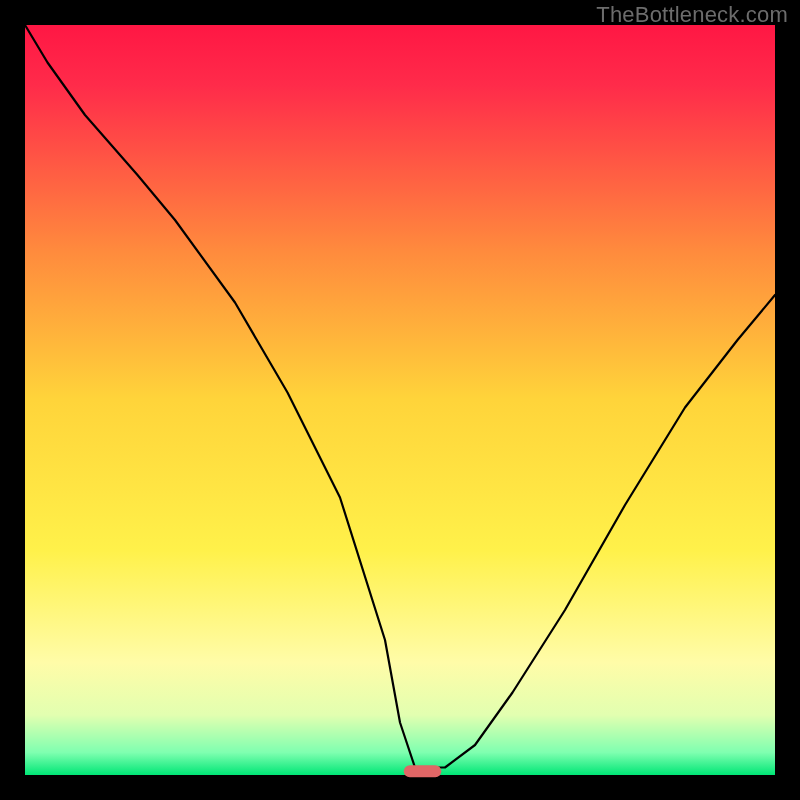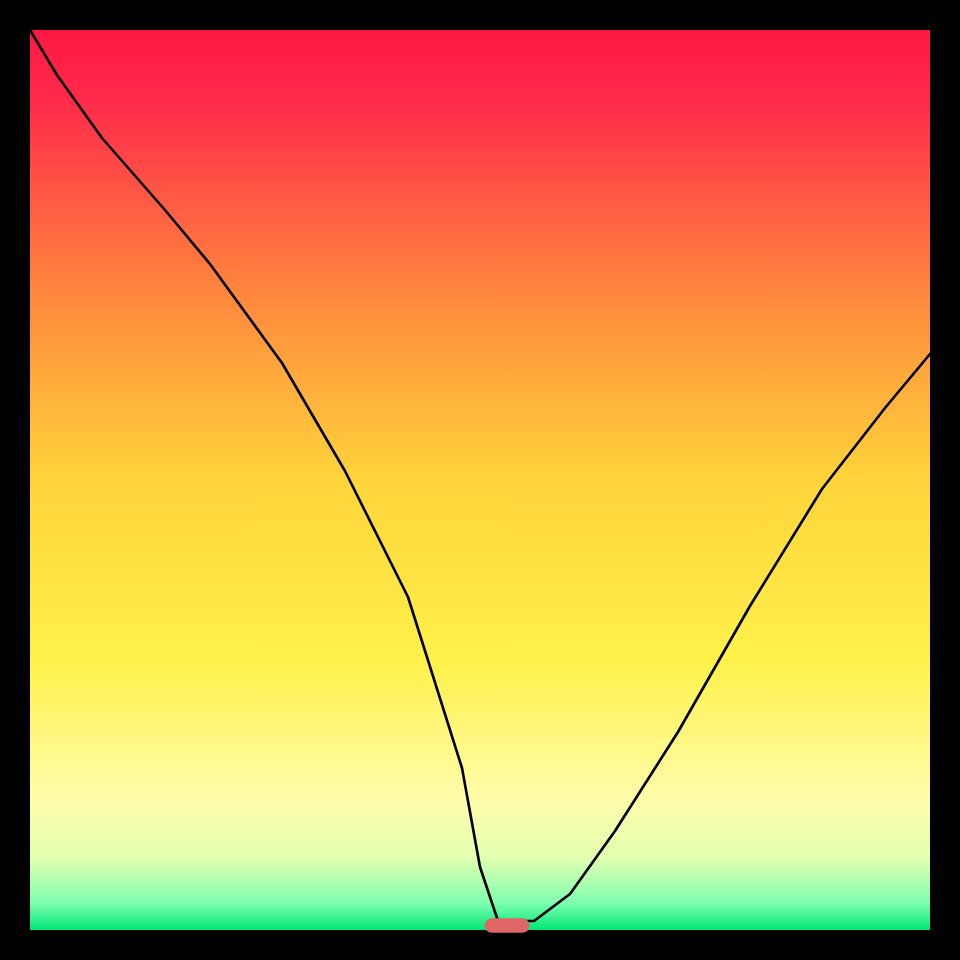--- a/index.html
+++ b/index.html
@@ -33,20 +33,21 @@
     top: 0;
     width: 800px;
     height: 800px;
     display: block;
   }
 </style>
 </head>
 <body>
 
 <div class="frame">
+  <div class="attribution">TheBottleneck.com</div>
 
   <svg class="plot" viewBox="0 0 800 800" preserveAspectRatio="none">
     <defs>
       <linearGradient id="bg-grad" x1="0" y1="0" x2="0" y2="1">
           <stop offset="0.00%" stop-color="#ff1744"></stop>
           <stop offset="8.00%" stop-color="#ff2b4a"></stop>
           <stop offset="30.00%" stop-color="#ff8a3d"></stop>
           <stop offset="50.00%" stop-color="#ffd43a"></stop>
           <stop offset="70.00%" stop-color="#fff14a"></stop>
           <stop offset="85.00%" stop-color="#fffca8"></stop>

